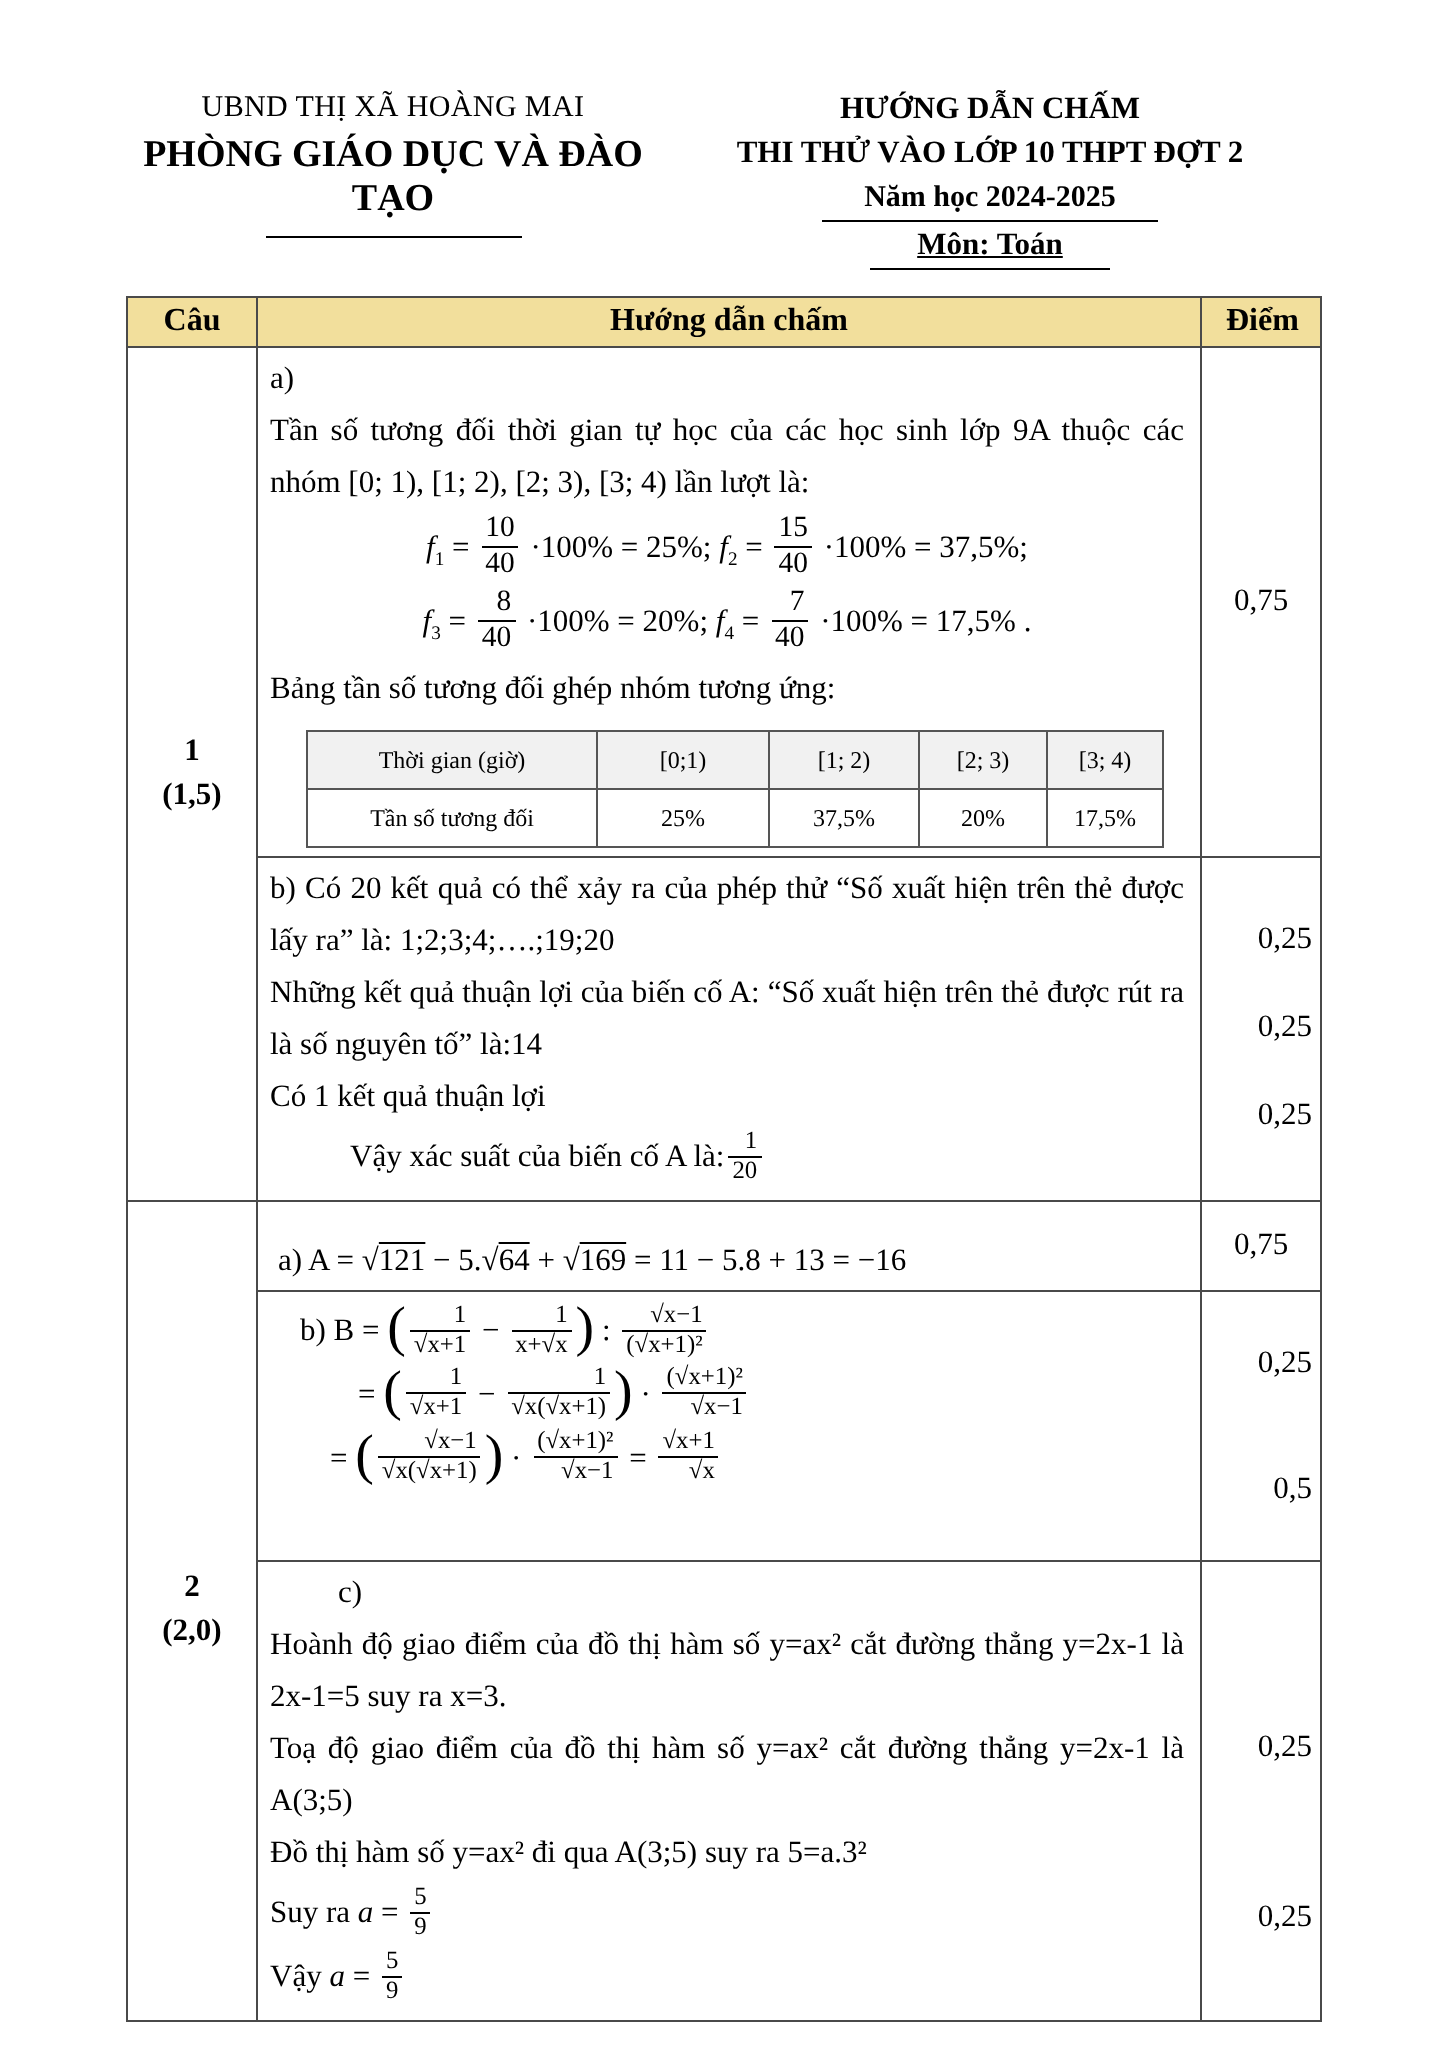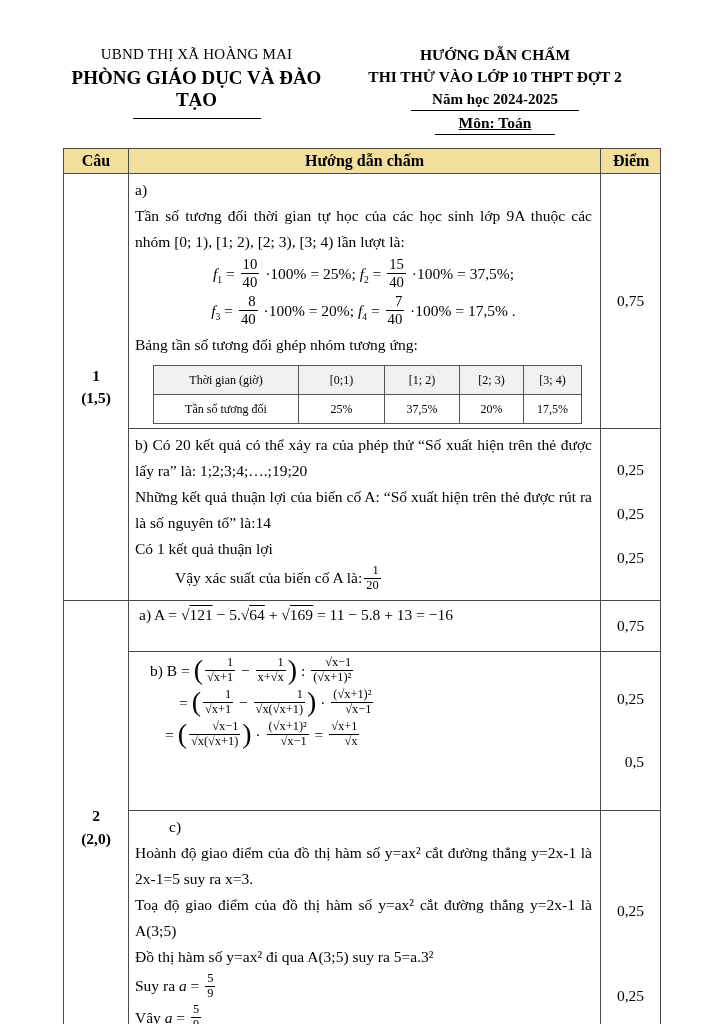--- a/index.html
+++ b/index.html
@@ -27,26 +27,26 @@
 
   
   table.main { border-collapse:collapse; width:597px; table-layout:fixed; }
   table.main th, table.main td { border:1px solid var(--c-border,#4a4a4a); }
   table.main th {
     background:var(--c-table-header-bg,#F2DF9C);
     font-size:16px; height:25px; padding:1px 12px; font-weight:bold;
   }
   td.cau { text-align:center; font-weight:bold; vertical-align:middle; line-height:1.45; }
   td.content { padding:3px 8px 3px 6px; vertical-align:top; text-align:justify; line-height:1.68; }
-  td.pts { text-align:center; vertical-align:middle; padding:16px; font-size:15.5px; }
+  td.pts { text-align:center; vertical-align:middle; padding:4px; font-size:15.5px; }
   .pts-stack { display:flex; flex-direction:column; justify-content:space-around; align-items:flex-end; }
 
   .r1a td.content { height:255px; }
   .r1b td.content { height:136px; }
-  .r2a td.content { height:26px; padding-top:2px; }
+  .r2a td.content { height:26px; padding-top:18px; }
   .r2b td.content { height:130px; }
   .r2c td.content { height:216px; }
 
   .pts-1a { vertical-align:bottom; padding-bottom:54px; }
   .stack-1b { height:132px; }
   .stack-2b { height:126px; }
   .stack-2c { height:212px; padding-top:42px; }
 
   
   table.freq { border-collapse:collapse; margin:7px 0 0 18px; text-align:center; font-size:12px; }

